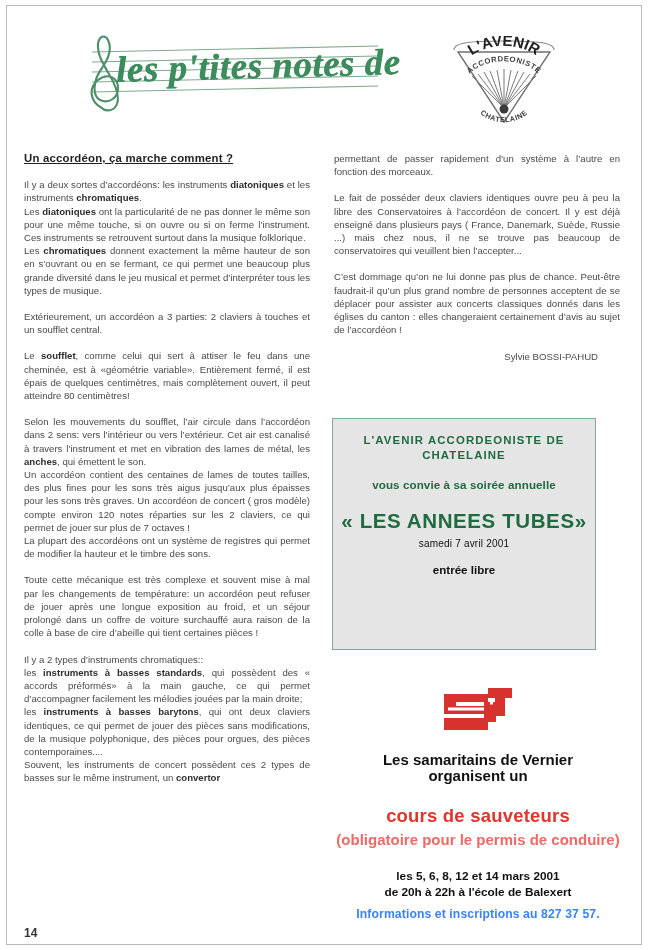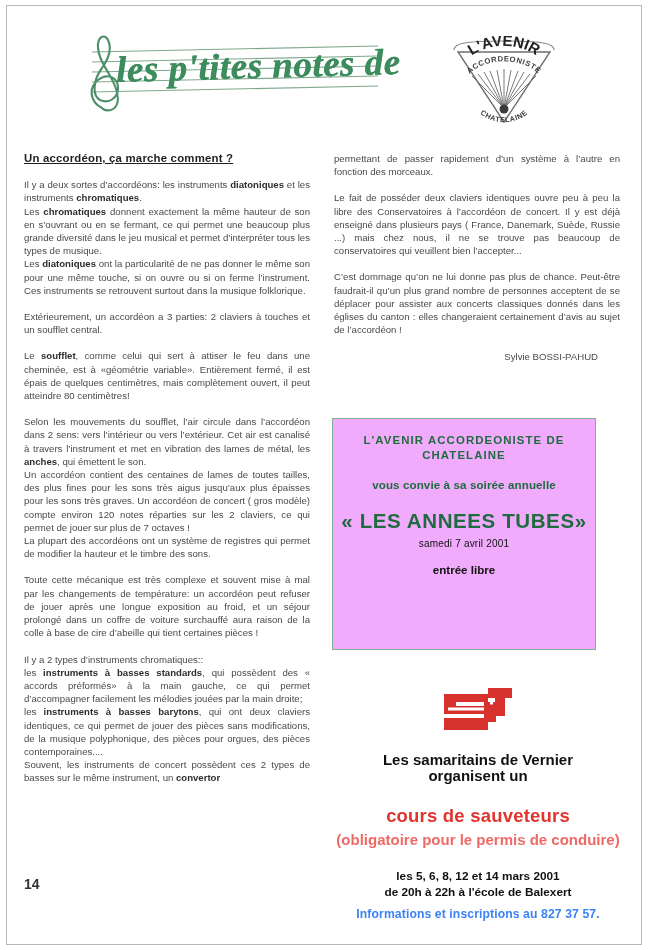--- a/index.html
+++ b/index.html
@@ -104,36 +104,36 @@
     text-align: right;
     margin-top: 14px;
     font-size: 9.6px;
     color: #4a4a4a;
     padding-right: 22px;
   }
 
   .page-number {
     position: absolute;
     left: 24px;
-    top: 876px;
-    font-size: 14px;
+    top: 926px;
+    font-size: 12px;
     font-weight: 700;
     color: #333333;
   }
 
   
   .ad-box {
     position: absolute;
     left: 332px;
     top: 418px;
     width: 264px;
     height: 232px;
     border: 1.5px solid #7fae93;
     box-sizing: border-box;
-    background: #f0abfc;
+    background: #e5e5e5;
     text-align: center;
     padding-top: 12px;
   }
   .ad-green-head {
     color: #1f6b3f;
     font-weight: 700;
     font-size: 11.4px;
     letter-spacing: 1.1px;
     line-height: 15px;
     margin: 2px 10px 0 10px;
@@ -280,22 +280,22 @@
       <text font-family="Liberation Sans, sans-serif" font-size="7.2" font-weight="bold" fill="#3a3a3a" letter-spacing="0.6">
         <textPath href="#arcBot" startOffset="50%" text-anchor="middle">CHATELAINE</textPath>
       </text>
     </svg>
   </div>
 
   <div class="col col-left">
     <div class="section-title">Un accordéon, ça marche comment ?</div>
     <div>
         <p class="">Il y a deux sortes d’accordéons: les instruments <b>diatoniques</b> et les instruments <b>chromatiques</b>.</p>
+        <p class="">Les <b>diatoniques</b> ont la particularité de ne pas donner le même son pour une même touche, si on ouvre ou si on ferme l’instrument. Ces instruments se retrouvent surtout dans la musique folklorique.</p>
         <p class="">Les <b>chromatiques</b> donnent exactement la même hauteur de son en s’ouvrant ou en se fermant, ce qui permet une beaucoup plus grande diversité dans le jeu musical et permet d’interpréter tous les types de musique.</p>
-        <p class="">Les <b>diatoniques</b> ont la particularité de ne pas donner le même son pour une même touche, si on ouvre ou si on ferme l’instrument. Ces instruments se retrouvent surtout dans la musique folklorique.</p>
         <p class="gap">Extérieurement, un accordéon a 3 parties: 2 claviers à touches et un soufflet central.</p>
         <p class="gap">Le <b>soufflet</b>, comme celui qui sert à attiser le feu dans une cheminée, est à «géométrie variable». Entièrement fermé, il est épais de quelques centimètres, mais complètement ouvert, il peut atteindre 80 centimètres!</p>
         <p class="gap">Selon les mouvements du soufflet, l’air circule dans l’accordéon dans 2 sens: vers l’intérieur ou vers l’extérieur. Cet air est canalisé à travers l’instrument et met en vibration des lames de métal, les <b>anches</b>, qui émettent le son.</p>
         <p class="">Un accordéon contient des centaines de lames de toutes tailles, des plus fines pour les sons très aigus jusqu’aux plus épaisses pour les sons très graves.  Un accordéon de concert ( gros modèle)  compte environ 120 notes réparties sur les 2 claviers, ce qui permet de jouer sur plus de 7 octaves !</p>
         <p class="">La plupart des accordéons ont un système de registres qui permet de modifier la hauteur et le timbre des sons.</p>
         <p class="gap">Toute cette mécanique est très complexe et souvent mise à mal par les changements de température: un accordéon peut refuser de jouer après une longue exposition au froid, et un séjour prolongé dans un coffre de voiture surchauffé aura raison de la colle à base de cire d’abeille qui tient certaines pièces !</p>
         <p class="gap">Il y a 2 types d’instruments chromatiques::</p>
         <p class="">les <b>instruments à basses standards</b>, qui possèdent des « accords préformés» à la main gauche, ce qui permet d’accompagner facilement les mélodies jouées par la main droite;</p>
         <p class="">les <b>instruments à basses barytons</b>,  qui ont deux claviers identiques, ce qui permet de jouer des pièces sans modifications, de la musique polyphonique, des pièces pour orgues, des pièces contemporaines....</p>
         <p class="">Souvent, les instruments de concert possèdent ces 2 types de basses sur le même instrument, un <b>convertor</b></p>

